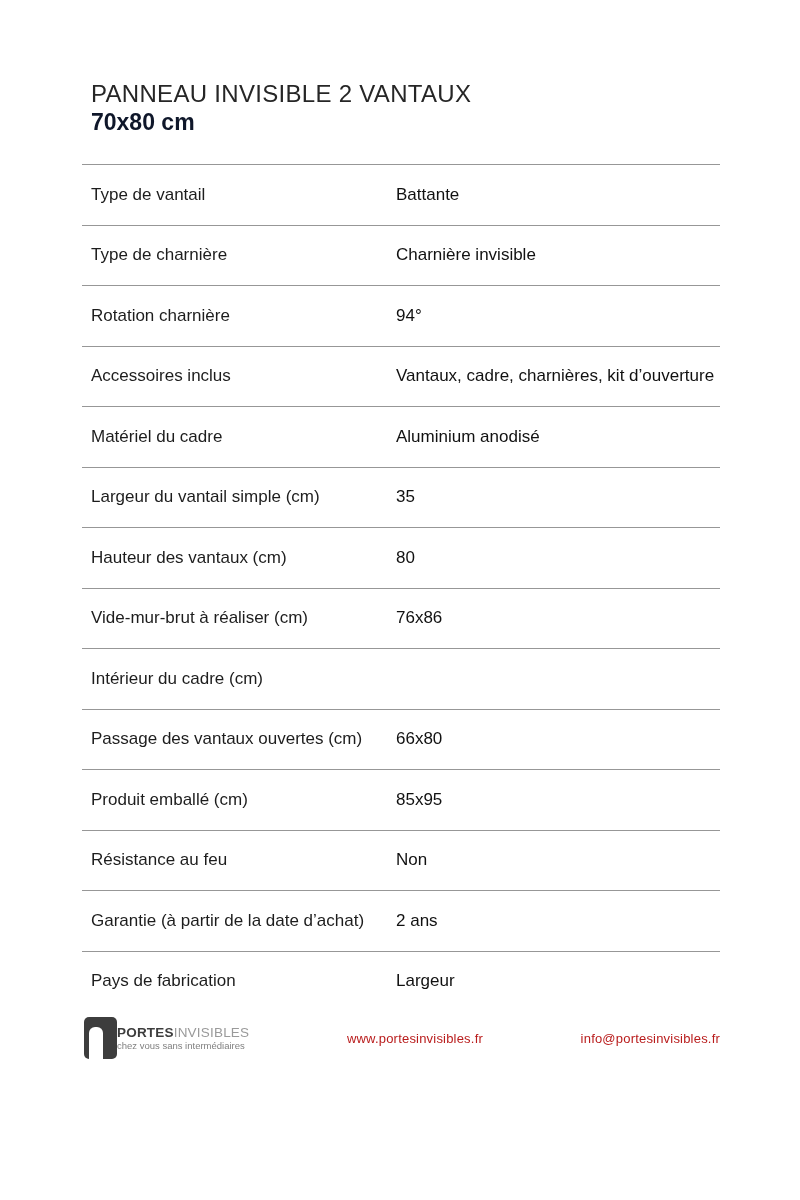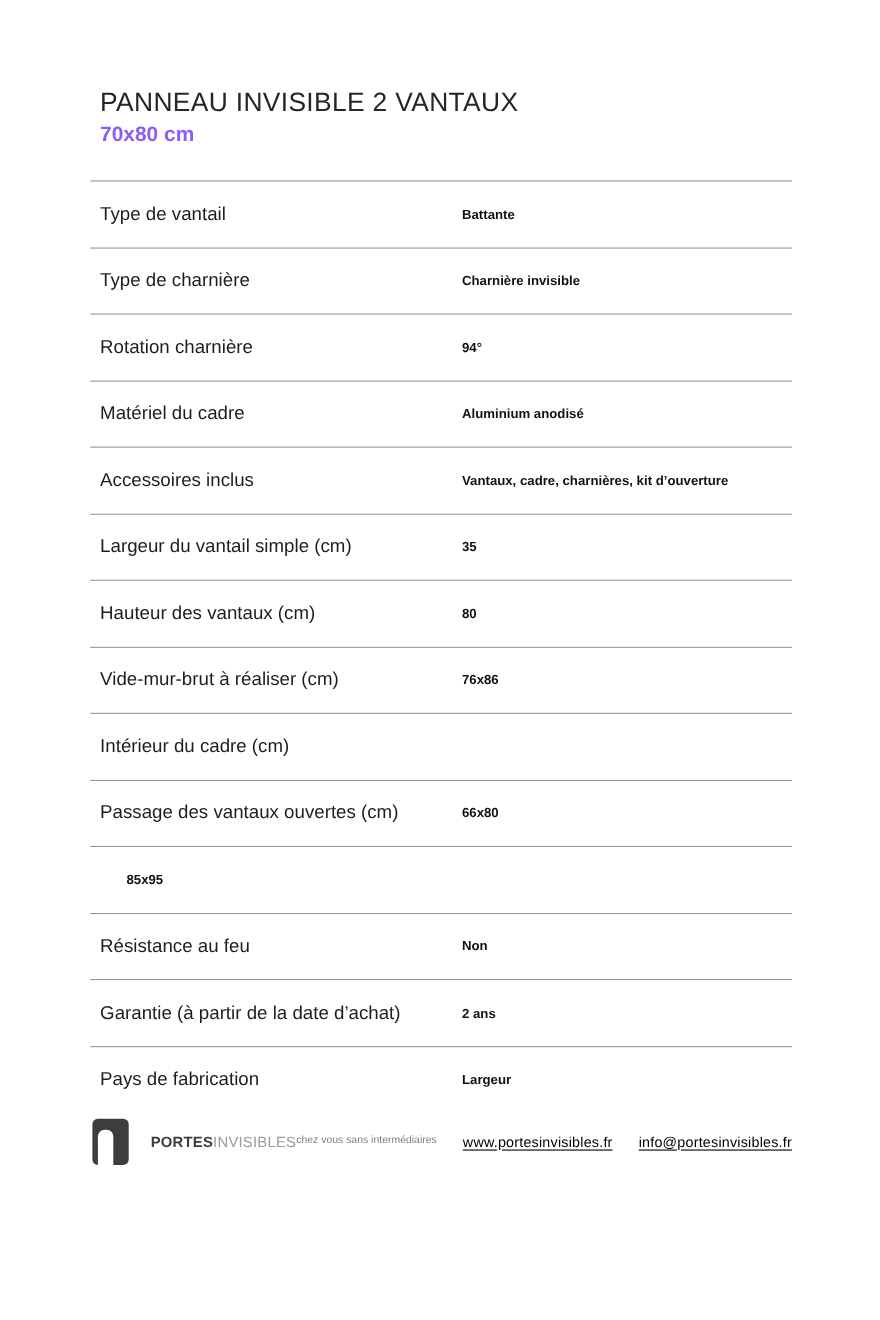--- a/index.html
+++ b/index.html
@@ -29,23 +29,23 @@
   }
   .title {
     font-size: 24px;
     font-weight: 400;
     color: #262626;
     letter-spacing: 0.3px;
     line-height: 28px;
     margin: 0;
   }
   .subtitle {
-    font-size: 19px;
+    font-size: 23px;
     font-weight: 700;
-    color: #8b5cf6;
+    color: #0f172a;
     line-height: 29px;
     margin: 0;
   }
   
   .spec-table {
     margin-top: 27px;
   }
   .spec-row {
     display: flex;
     align-items: center;
@@ -58,25 +58,24 @@
     width: 305px;
     box-sizing: border-box;
     padding-right: 22px;
     font-size: 17px;
     font-weight: 400;
     color: #1d1d1d;
     line-height: 28px;
   }
   .spec-value {
     flex: 1;
-    font-size: 12px;
-    font-weight: 700;
+    font-size: 17px;
+    font-weight: 400;
     color: #111111;
     line-height: 28px;
-    margin-left: 24px;
   }
   
   .footer {
     margin-left: 84px;
     width: 636px;
     margin-top: 6px;
     display: flex;
     align-items: center;
     justify-content: space-between;
   }
@@ -96,42 +95,42 @@
     content: "";
     position: absolute;
     left: 5px;
     bottom: 0;
     width: 14px;
     height: 32px;
     background: #ffffff;
     border-radius: 6px 6px 0 0;
   }
   .brand-text {
-    margin-left: 20px;
-    display: flex;
+    margin-left: 0;
+    display: flex;
+    flex-direction: column;
     justify-content: center;
   }
   .brand-name {
     font-size: 13.5px;
     letter-spacing: 0.2px;
     line-height: 15px;
     white-space: nowrap;
   }
   .brand-name .bold { font-weight: 700; color: #3d3d3d; }
   .brand-name .light { font-weight: 400; color: #9a9a9a; }
   .brand-tagline {
     font-size: 9.5px;
     color: #808080;
     line-height: 12px;
     white-space: nowrap;
   }
   .footer-link {
     font-size: 13px;
-    color: #000000;
-    text-decoration: underline;
+    color: #b91c1c;
     text-underline-offset: 2px;
     letter-spacing: 0.2px;
     cursor: pointer;
   }
 </style>
 </head>
 <body>
 
 <div class="page">
 
@@ -152,30 +151,30 @@
           <div class="spec-label">Type de charnière</div>
           <div class="spec-value">Charnière invisible</div>
         </div>
 
         <div class="spec-row">
           <div class="spec-label">Rotation charnière</div>
           <div class="spec-value">94°</div>
         </div>
 
         <div class="spec-row">
+          <div class="spec-label">Accessoires inclus</div>
+          <div class="spec-value">Vantaux, cadre, charnières, kit d’ouverture</div>
+        </div>
+
+        <div class="spec-row">
           <div class="spec-label">Matériel du cadre</div>
           <div class="spec-value">Aluminium anodisé</div>
         </div>
 
         <div class="spec-row">
-          <div class="spec-label">Accessoires inclus</div>
-          <div class="spec-value">Vantaux, cadre, charnières, kit d’ouverture</div>
-        </div>
-
-        <div class="spec-row">
           <div class="spec-label">Largeur du vantail simple (cm)</div>
           <div class="spec-value">35</div>
         </div>
 
         <div class="spec-row">
           <div class="spec-label">Hauteur des vantaux (cm)</div>
           <div class="spec-value">80</div>
         </div>
 
         <div class="spec-row">
@@ -187,20 +186,21 @@
         <div class="spec-row">
           <div class="spec-label">Intérieur du cadre (cm)</div>
         </div>
 
         <div class="spec-row">
           <div class="spec-label">Passage des vantaux ouvertes (cm)</div>
           <div class="spec-value">66x80</div>
         </div>
 
         <div class="spec-row">
+          <div class="spec-label">Produit emballé (cm)</div>
           <div class="spec-value">85x95</div>
         </div>
 
         <div class="spec-row">
           <div class="spec-label">Résistance au feu</div>
           <div class="spec-value">Non</div>
         </div>
 
         <div class="spec-row">
           <div class="spec-label">Garantie (à partir de la date d’achat)</div>

